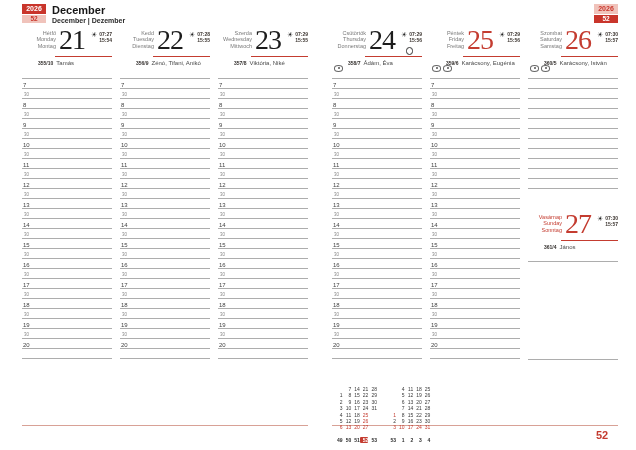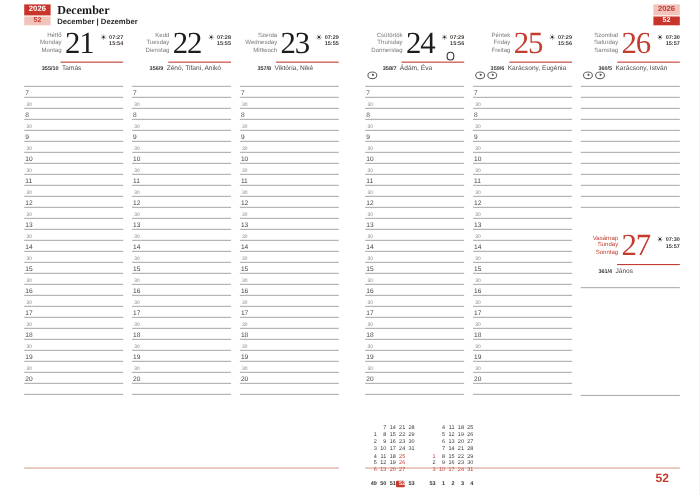--- a/index.html
+++ b/index.html
@@ -8,21 +8,21 @@
   
   .wb{position:absolute;top:4px;width:24px;text-align:center;font-weight:bold;}
   .wb-left{left:22px;} .wb-right{left:594px;}
   .wb .cellA{font-size:7px;line-height:10px;height:10px;}
   .wb .cellB{font-size:6.5px;line-height:8px;height:8px;margin-top:1px;}
   .wb-left .cellA{background:#c9352b;color:#fff;}
   .wb-left .cellB{background:#f0c3bb;color:#c9352b;}
   .wb-right .cellA{background:#f0c3bb;color:#c9352b;}
   .wb-right .cellB{background:#c9352b;color:#fff;}
 
-  .title{position:absolute;left:52px;top:4px;font-size:11px;font-weight:bold;color:#181818;font-family:Liberation Serif, serif;}
+  .title{position:absolute;left:52px;top:4px;font-size:11px;font-weight:bold;color:#181818;}
   .subtitle{position:absolute;left:52px;top:17px;font-size:7px;font-weight:bold;color:#2a2a2a;}
 
   .cols{position:absolute;top:28px;display:flex;gap:8px;}
   .cols-left{left:22px;} .cols-right{left:332px;}
   .ghost{display:contents;}
 
   .day-col{position:relative;width:90px;height:338px;}
   .day-head{position:relative;height:29px;}
   .dnames{position:absolute;left:0;top:2px;width:34px;text-align:right;font-size:5.5px;line-height:6.3px;color:#7a7a7a;}
   .dnames.red-names div{color:#c43c30;}

